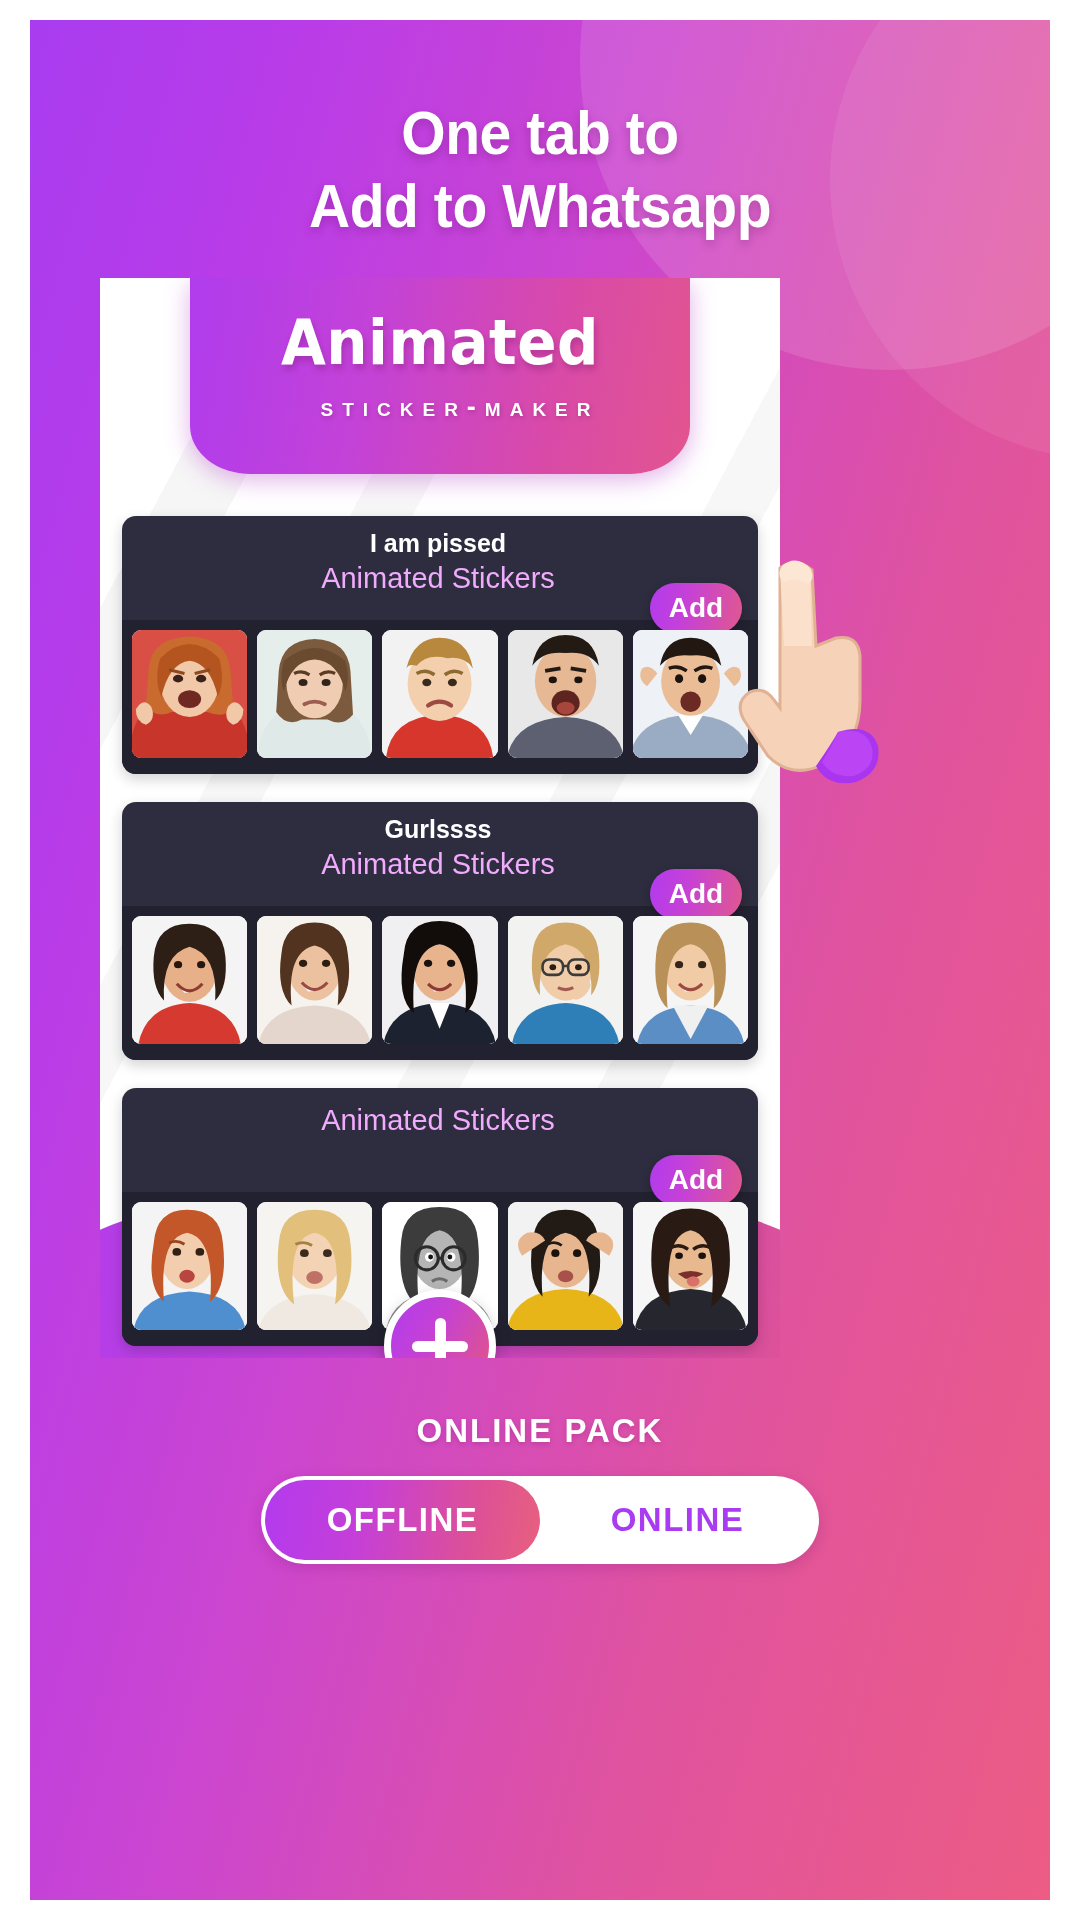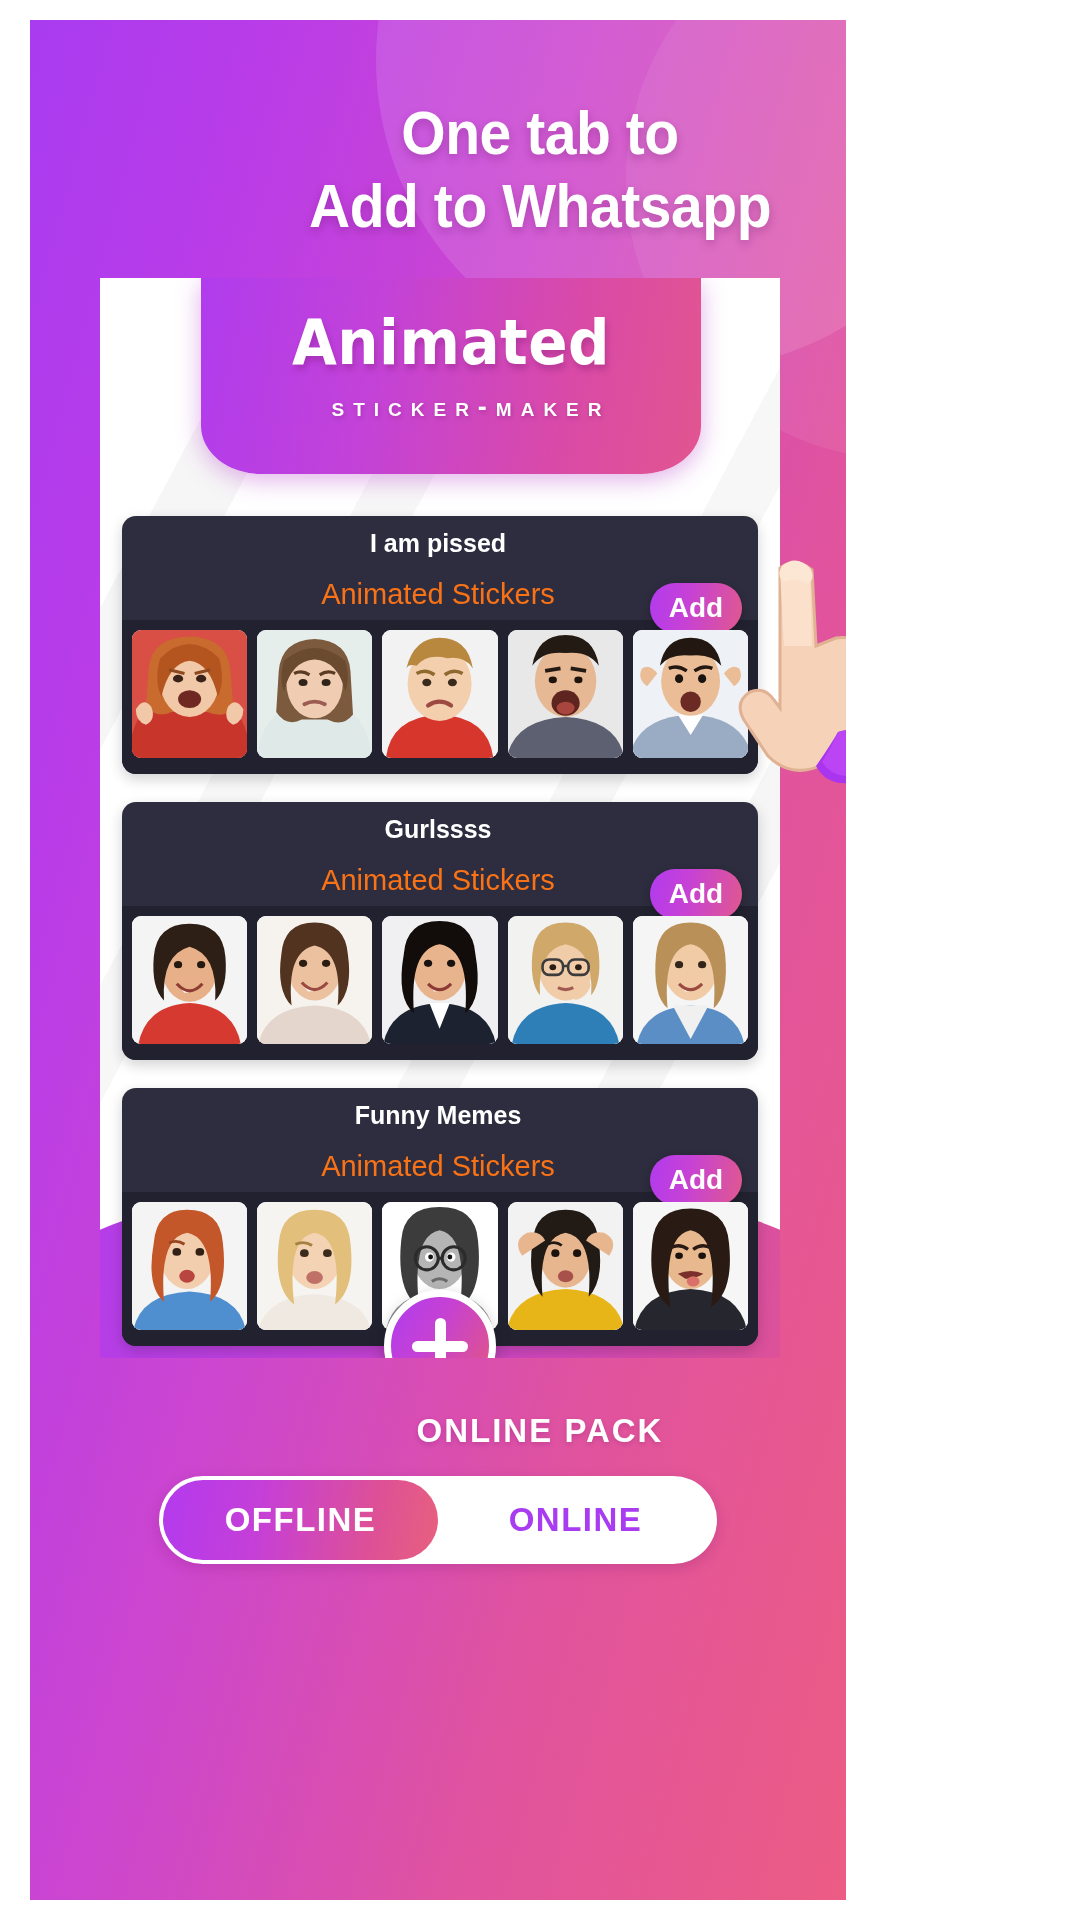--- a/index.html
+++ b/index.html
@@ -12,21 +12,21 @@
 
   
   #screen {
     position:relative;
     width:1080px; height:1920px;
     background:#ffffff;
   }
   .promo-bg {
     position:absolute;
     left:30px; top:20px;
-    width:816px; height:1880px;
+    width:1020px; height:1880px;
     background:linear-gradient(105deg,#a93cf0 0%,#b93ce8 18%,#cc46cf 42%,#e0539f 70%,#ec5c84 100%);
     overflow:hidden;
   }
   .promo-bg .blob {
     position:absolute;
     right:-150px; top:-270px;
     width:620px; height:620px;
     border-radius:50%;
     background:rgba(255,255,255,0.12);
   }
@@ -68,21 +68,21 @@
     background:
       linear-gradient(118deg, transparent 0 14%, rgba(0,0,0,0.035) 14% 20%, transparent 20% 30%,
                       rgba(0,0,0,0.03) 30% 35%, transparent 35% 100%),
       linear-gradient(118deg, transparent 0 58%, rgba(0,0,0,0.03) 58% 63%, transparent 63% 74%,
                       rgba(0,0,0,0.035) 74% 79%, transparent 79% 100%);
   }
 
   
   .logo-banner {
     position:absolute;
-    left:101px; top:0;
+    left:90px; top:0;
     width:500px; height:196px;
     background:linear-gradient(100deg,#b03ced 0%,#c342d8 35%,#d94aa8 72%,#e2558f 100%);
     border-bottom-left-radius:60px 48px;
     border-bottom-right-radius:60px 48px;
     box-shadow:0 6px 24px rgba(180,60,200,0.40);
     text-align:center;
   }
   .logo-main {
     margin-top:30px;
     color:#ffffff;
@@ -137,24 +137,24 @@
   }
   .card-titles { text-align:center; padding-right:4px; }
   .card-title {
     color:#ffffff;
     font-size:25px;
     font-weight:bold;
     line-height:1.2;
     font-family:"Liberation Sans", sans-serif;
   }
   .card-sub {
-    color:#f97316;
+    color:#f0abfc;
     font-size:29px;
     line-height:1.25;
-    margin-top:18px;
+    margin-top:2px;
     font-family:"Liberation Sans", sans-serif;
     text-align:center;
   }
   .add-btn {
     position:absolute;
     right:16px; top:30px;
     width:92px; height:50px;
     border-radius:25px;
     background:linear-gradient(100deg,#b23bee 0%,#c641d6 40%,#e0588f 100%);
     color:#ffffff;
@@ -443,21 +443,20 @@
                 <path d="M41 54 Q50 61 59 54 Q54 59 46 59 Z" fill="#fff"></path>
                 <path d="M41 53 Q50 62 59 53" stroke="#9c4a41" stroke-width="2.4" fill="none"></path>
               </svg>
             </div>
           </div>
         </div>
 
         <div class="card">
           <div class="card-head">
             <div class="card-titles">
-              <div class="card-title">Funny Memes</div>
               <div class="card-sub">Animated Stickers</div>
             </div>
             <button class="add-btn">Add</button>
           </div>
           <div class="card-strip">
             <div class="thumb">
               <svg viewBox="0 0 100 100" preserveAspectRatio="xMidYMid slice">
                 <rect width="100" height="100" fill="#f4f4f4"></rect>
                 <path d="M6 100 Q12 72 50 70 Q88 72 94 100 Z" fill="#4f8fd0"></path>
                 <ellipse cx="48" cy="42" rx="21" ry="26" fill="#f2cdae"></ellipse>

